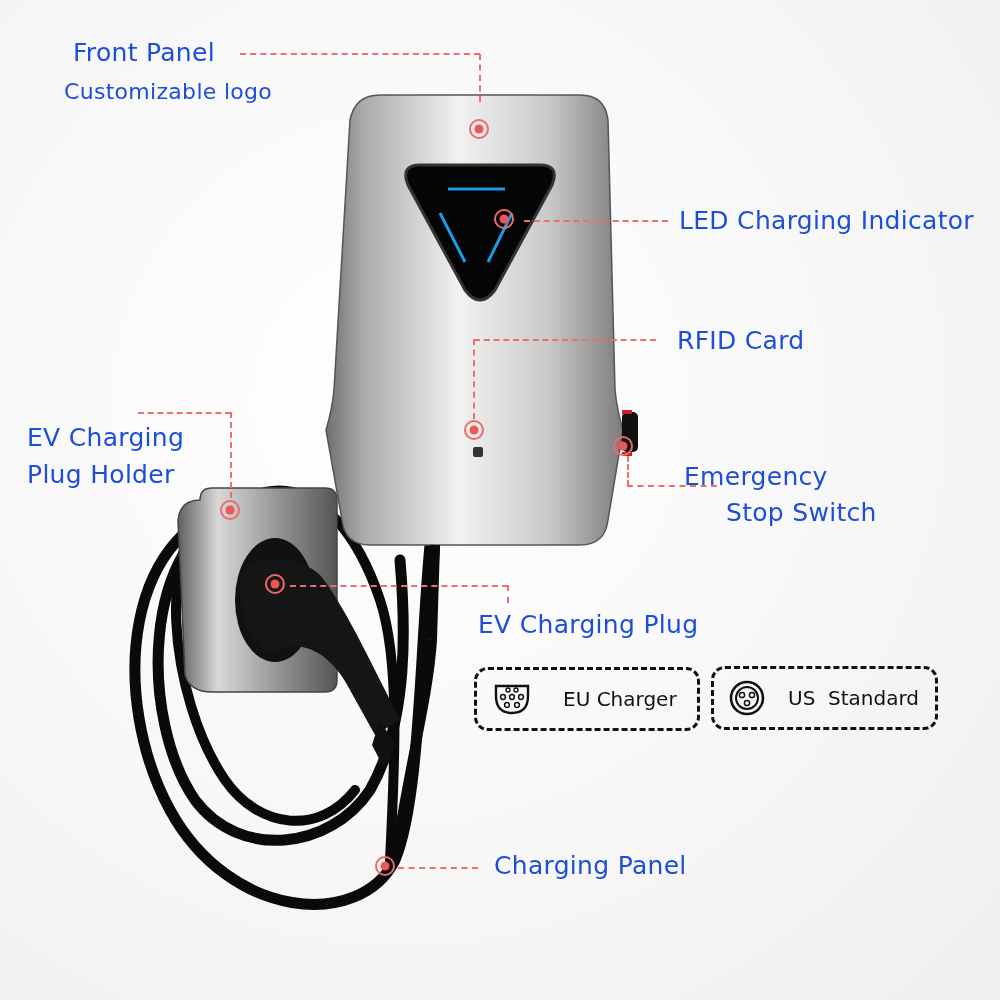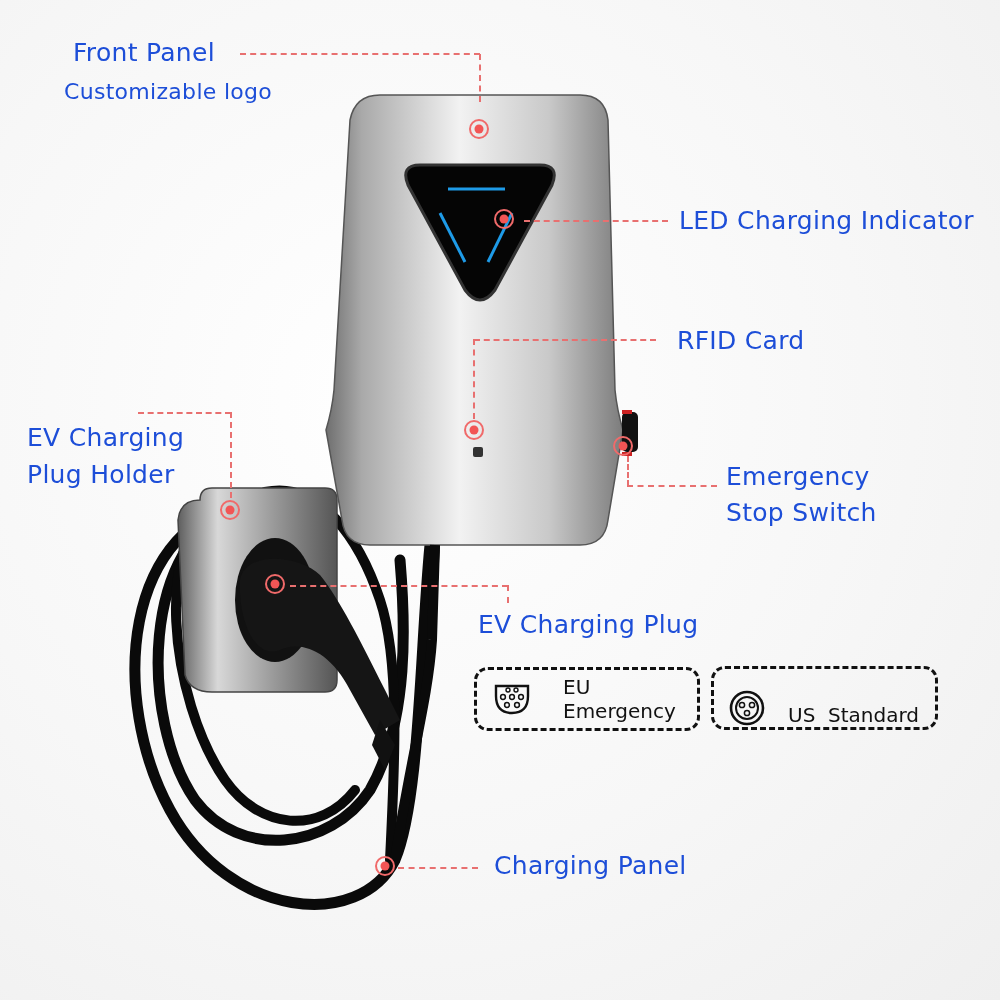--- a/index.html
+++ b/index.html
@@ -95,44 +95,44 @@
 <div class="label" style="left:73px;top:35px;">Front Panel</div>
 <div class="label sub" style="left:64px;top:74px;">Customizable logo</div>
 
 <div class="label" style="left:679px;top:203px;">LED Charging Indicator</div>
 
 <div class="label" style="left:677px;top:323px;">RFID Card</div>
 
 <div class="label" style="left:27px;top:420px;">EV Charging</div>
 <div class="label" style="left:27px;top:457px;text-align:right;">Plug Holder</div>
 
-<div class="label" style="left:726px;top:459px;">Emergency</div>
+<div class="label" style="left:684px;top:459px;">Emergency</div>
 <div class="label" style="left:726px;top:495px;">Stop Switch</div>
 
 <div class="label" style="left:478px;top:607px;">EV Charging Plug</div>
 
 <div class="label" style="left:494px;top:848px;">Charging Panel</div>
 
 <div class="std-box" style="left:474px;top:667px;width:226px;">
   <span style="margin-left:16px;">
     <svg width="38" height="34" viewBox="0 0 38 34">
       <path d="M3 4 L35 4 L35 14 Q35 31 19 31 Q3 31 3 14 Z" fill="none" stroke="#111" stroke-width="2.4"></path>
       <circle cx="15" cy="8" r="2" fill="none" stroke="#111" stroke-width="1.4"></circle>
       <circle cx="23" cy="8" r="2" fill="none" stroke="#111" stroke-width="1.4"></circle>
       <circle cx="10" cy="15" r="2.4" fill="none" stroke="#111" stroke-width="1.5"></circle>
       <circle cx="19" cy="15" r="2.4" fill="none" stroke="#111" stroke-width="1.5"></circle>
       <circle cx="28" cy="15" r="2.4" fill="none" stroke="#111" stroke-width="1.5"></circle>
       <circle cx="14" cy="23" r="2.4" fill="none" stroke="#111" stroke-width="1.5"></circle>
       <circle cx="24" cy="23" r="2.4" fill="none" stroke="#111" stroke-width="1.5"></circle>
     </svg>
   </span>
-  <span class="txt" style="margin-left:32px;">EU Emergency</span>
+  <span class="txt" style="margin-left:32px;">EU Charger</span>
 </div>
 
-<div class="std-box" style="left:711px;top:666px;width:227px;align-items:flex-end;">
+<div class="std-box" style="left:711px;top:666px;width:227px;">
   <span style="margin-left:14px;">
     <svg width="38" height="38" viewBox="0 0 38 38">
       <circle cx="19" cy="19" r="16" fill="none" stroke="#111" stroke-width="2.6"></circle>
       <circle cx="19" cy="19" r="11" fill="none" stroke="#111" stroke-width="2"></circle>
       <circle cx="14" cy="16" r="2.6" fill="none" stroke="#111" stroke-width="1.5"></circle>
       <circle cx="24" cy="16" r="2.6" fill="none" stroke="#111" stroke-width="1.5"></circle>
       <circle cx="19" cy="24" r="2.6" fill="none" stroke="#111" stroke-width="1.5"></circle>
     </svg>
   </span>
   <span class="txt" style="margin-left:22px;white-space:pre;">US  Standard</span>

